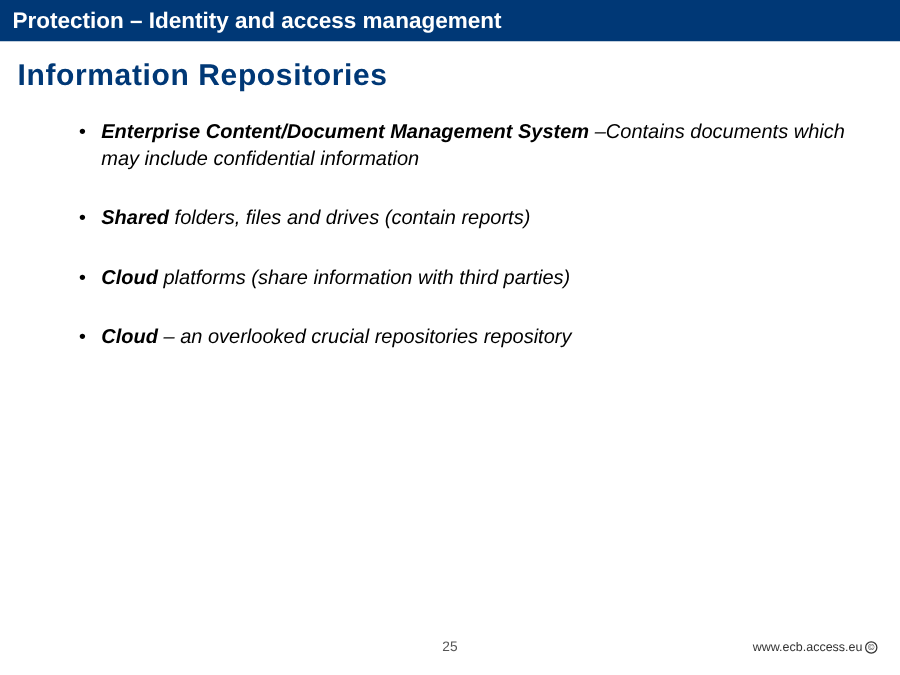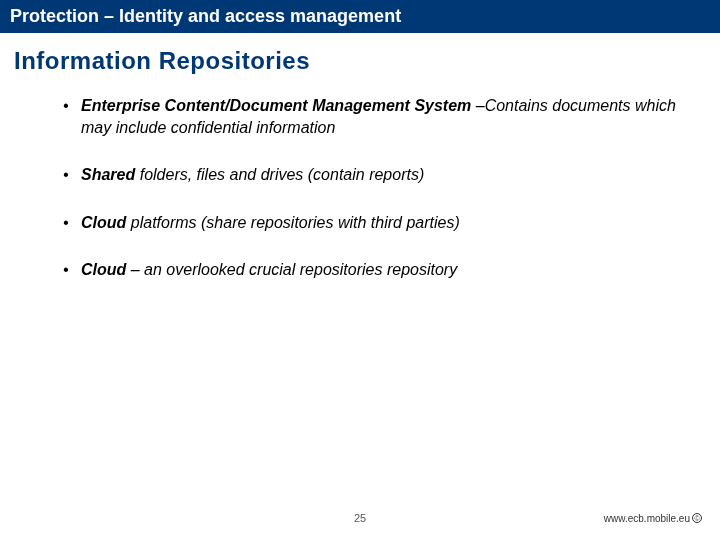--- a/index.html
+++ b/index.html
@@ -30,28 +30,28 @@
 
   <div class="content">
     <ul class="bullets">
       <li>
         <span class="b">Enterprise Content/Document Management System </span><span>–Contains documents which may include confidential information</span>
       </li>
       <li>
         <span class="b">Shared</span><span> folders, files and drives (contain reports)</span>
       </li>
       <li>
-        <span class="b">Cloud</span><span> platforms (share repositories with third parties)</span>
+        <span class="b">Cloud</span><span> platforms (share information with third parties)</span>
       </li>
       <li>
         <span class="b">Cloud</span><span> – an overlooked crucial repositories repository</span>
       </li>
     </ul>
   </div>
 
   <div class="footer">
     <span class="page-num">25</span>
   </div>
   <div class="site">
-    <span>www.ecb.mobile.eu</span><span class="copyright-mark">©</span>
+    <span>www.ecb.access.eu</span><span class="copyright-mark">©</span>
   </div>
 
 </div>
 
 </body></html>

